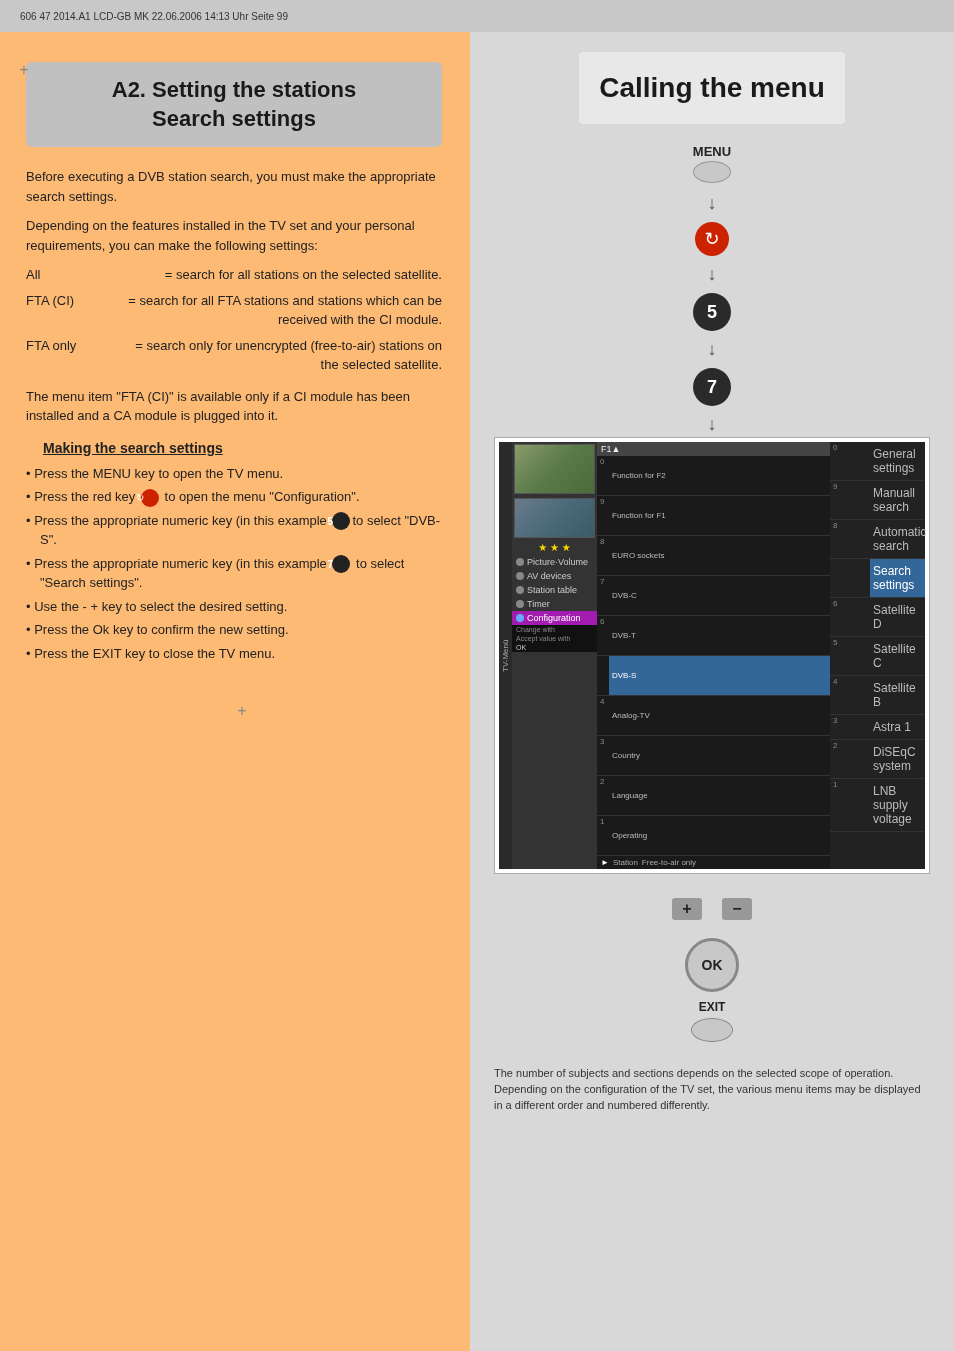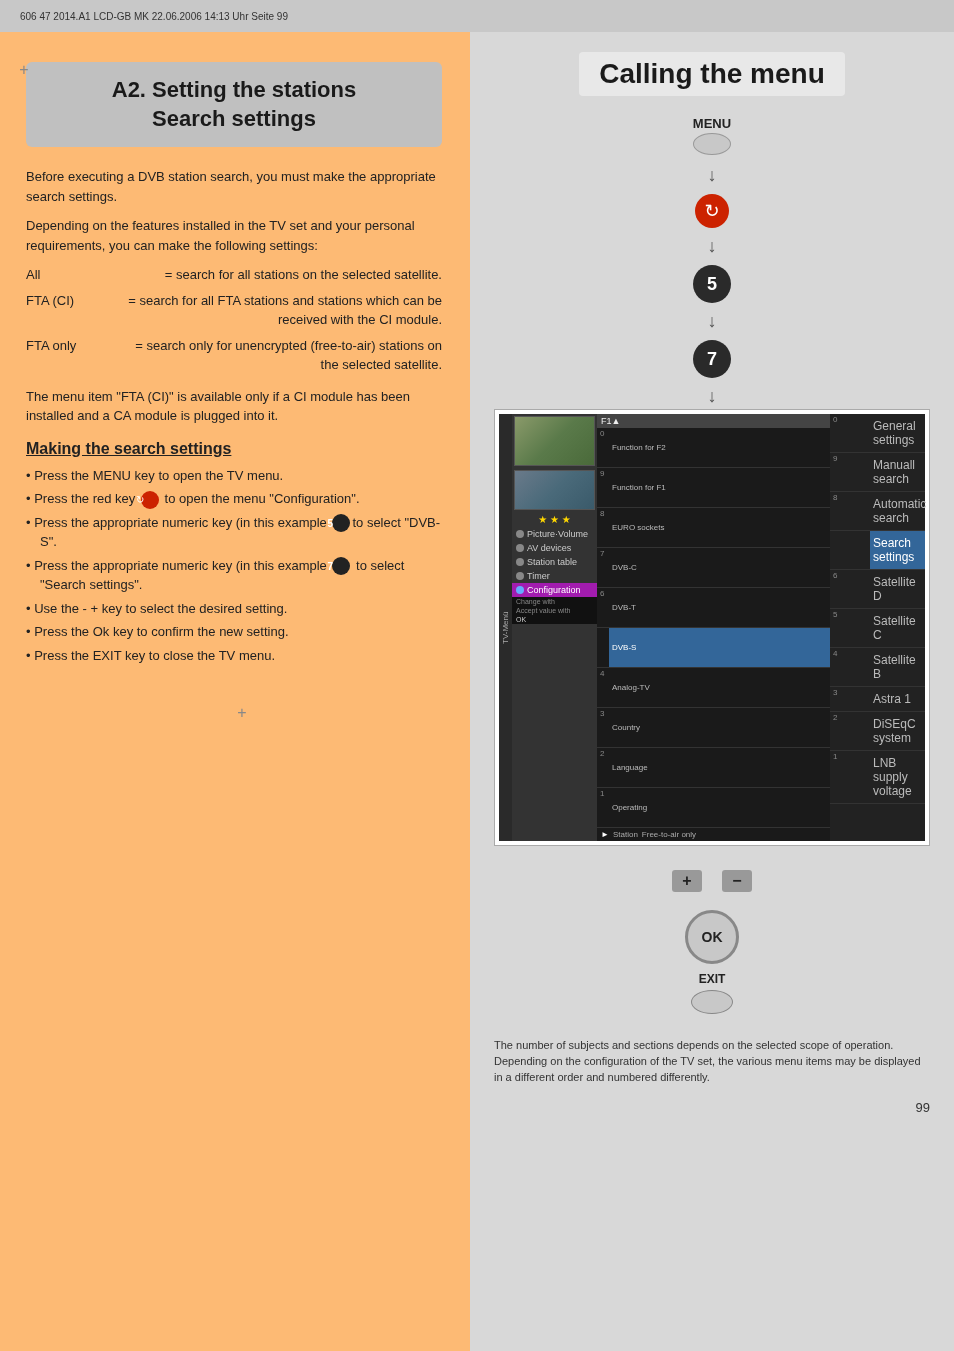--- a/index.html
+++ b/index.html
@@ -81,25 +81,26 @@
       padding-left: 14px;
       text-indent: -14px;
       margin-bottom: 4px;
     }
     .bullet-list li::before {
       content: "• ";
     }
 
     
     .underline-heading {
-      font-size: 16px;
+      font-size: 14px;
       font-weight: bold;
       text-decoration: underline;
       margin-bottom: 8px;
       margin-top: 14px;
+      margin-left: 17px;
     }
 
     
     .def-item {
       font-size: 13px;
       line-height: 1.5;
       margin-bottom: 6px;
       display: flex;
       align-items: flex-start;
     }
@@ -111,21 +112,21 @@
       flex: 1;
       text-align: right;
     }
 
     
     .right-title {
       font-size: 28px;
       font-weight: bold;
       color: #1a1a1a;
       background: #e8e8e8;
-      padding: 6px 20px;
+      padding: 20px 20px;
       border-radius: 4px;
       margin-bottom: 20px;
       text-align: center;
     }
     .btn-oval {
       background: #c8c8c8;
       border-radius: 50%;
       width: 38px;
       height: 22px;
       display: flex;
@@ -699,19 +700,18 @@
         <div class="pm-btn">−</div>
       </div>
 
       <div class="ok-btn">OK</div>
 
       <div class="exit-label">EXIT</div>
       <div class="exit-btn"></div>
 
       <p class="footnote-text">The number of subjects and sections depends on the selected scope of operation. Depending on the configuration of the TV set, the various menu items may be displayed in a different order and numbered differently.</p>
 
-      <div class="page-number" style="width:100%;">99</div>
 
     </div>
 
   </div>
 
 </div>
 
 </body></html>

